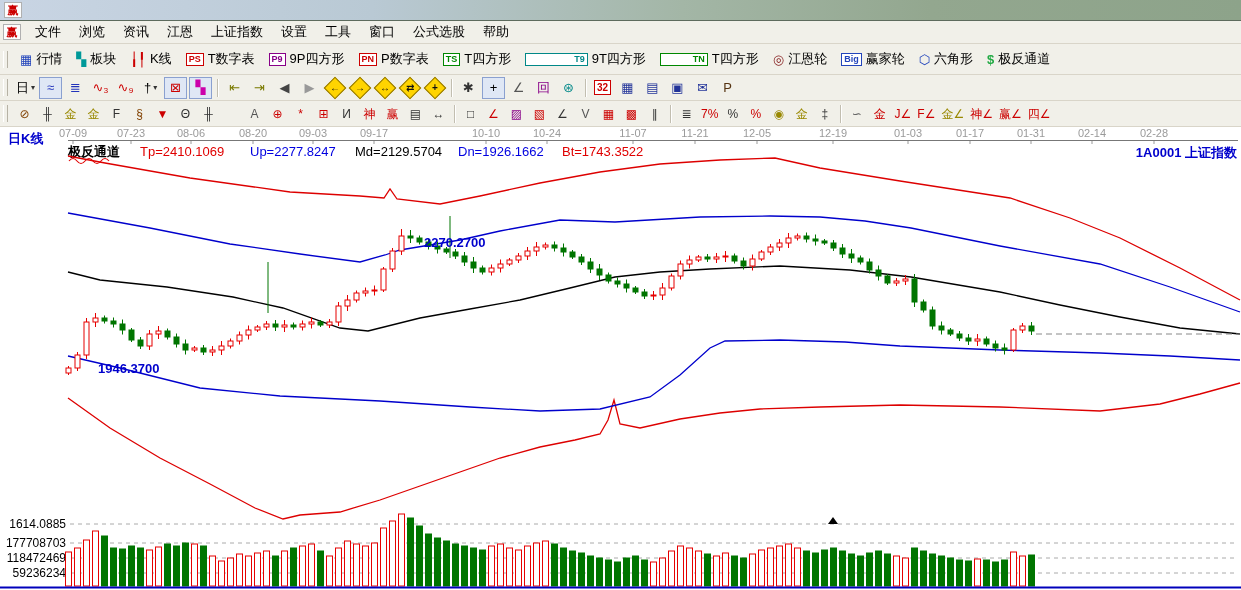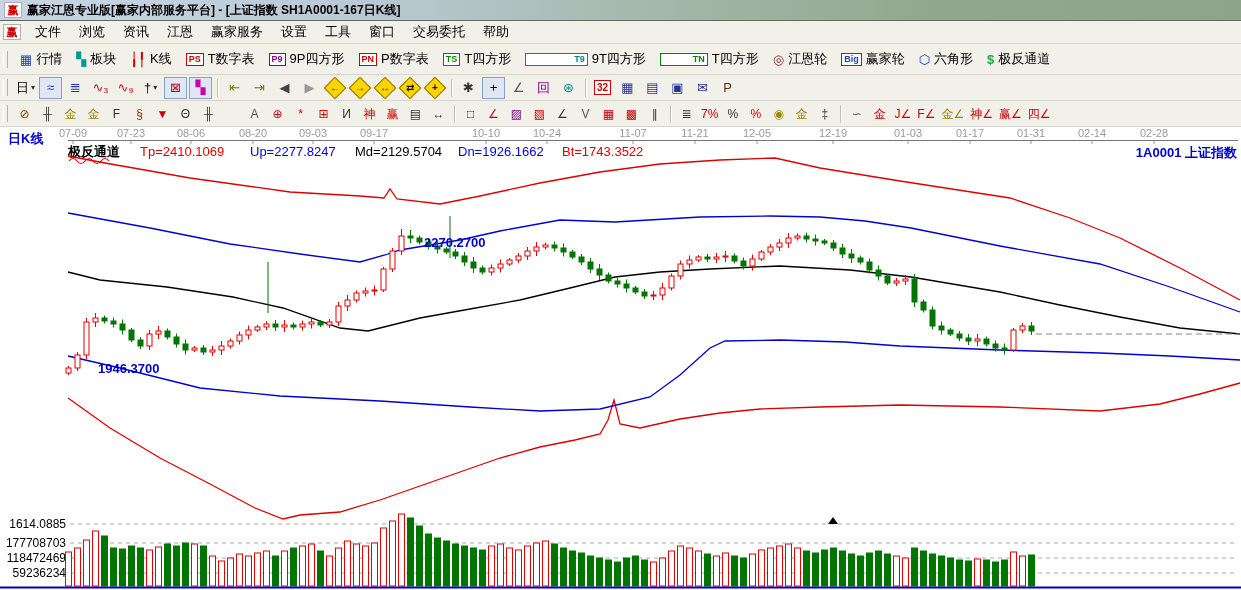--- a/index.html
+++ b/index.html
@@ -39,25 +39,24 @@
   
   .chart{position:relative;width:1241px;height:463px;background:#fff;}
   .chart svg{position:absolute;left:0;top:0;}
 </style>
 </head>
 <body>
 
 <div class="app">
   <div class="titlebar">
     <div class="logo">赢</div>
-    <span>赢家江恩专业版[赢家内部服务平台] - [上证指数  SH1A0001-167日K线]</span>
   </div>
   <div class="menubar">
     <div class="logo">赢</div>
-    <span id="menu-items"><span class="menu-item">文件</span><span class="menu-item">浏览</span><span class="menu-item">资讯</span><span class="menu-item">江恩</span><span class="menu-item">赢家服务</span><span class="menu-item">设置</span><span class="menu-item">工具</span><span class="menu-item">窗口</span><span class="menu-item">交易委托</span><span class="menu-item">帮助</span></span>
+    <span id="menu-items"><span class="menu-item">文件</span><span class="menu-item">浏览</span><span class="menu-item">资讯</span><span class="menu-item">江恩</span><span class="menu-item">上证指数</span><span class="menu-item">设置</span><span class="menu-item">工具</span><span class="menu-item">窗口</span><span class="menu-item">公式选股</span><span class="menu-item">帮助</span></span>
   </div>
   <div class="toolbar tb1" id="toolbar-main">
       <div class="grip"></div>
       <div class="tb1-item">
         <span class="tb1-ico" style="color: rgb(34, 68, 187);">▦</span>
         <span>行情</span>
       </div>
       <div class="tb1-item">
         <span class="tb1-ico" style="color: rgb(0, 153, 153);">▚</span>
         <span>板块</span>

